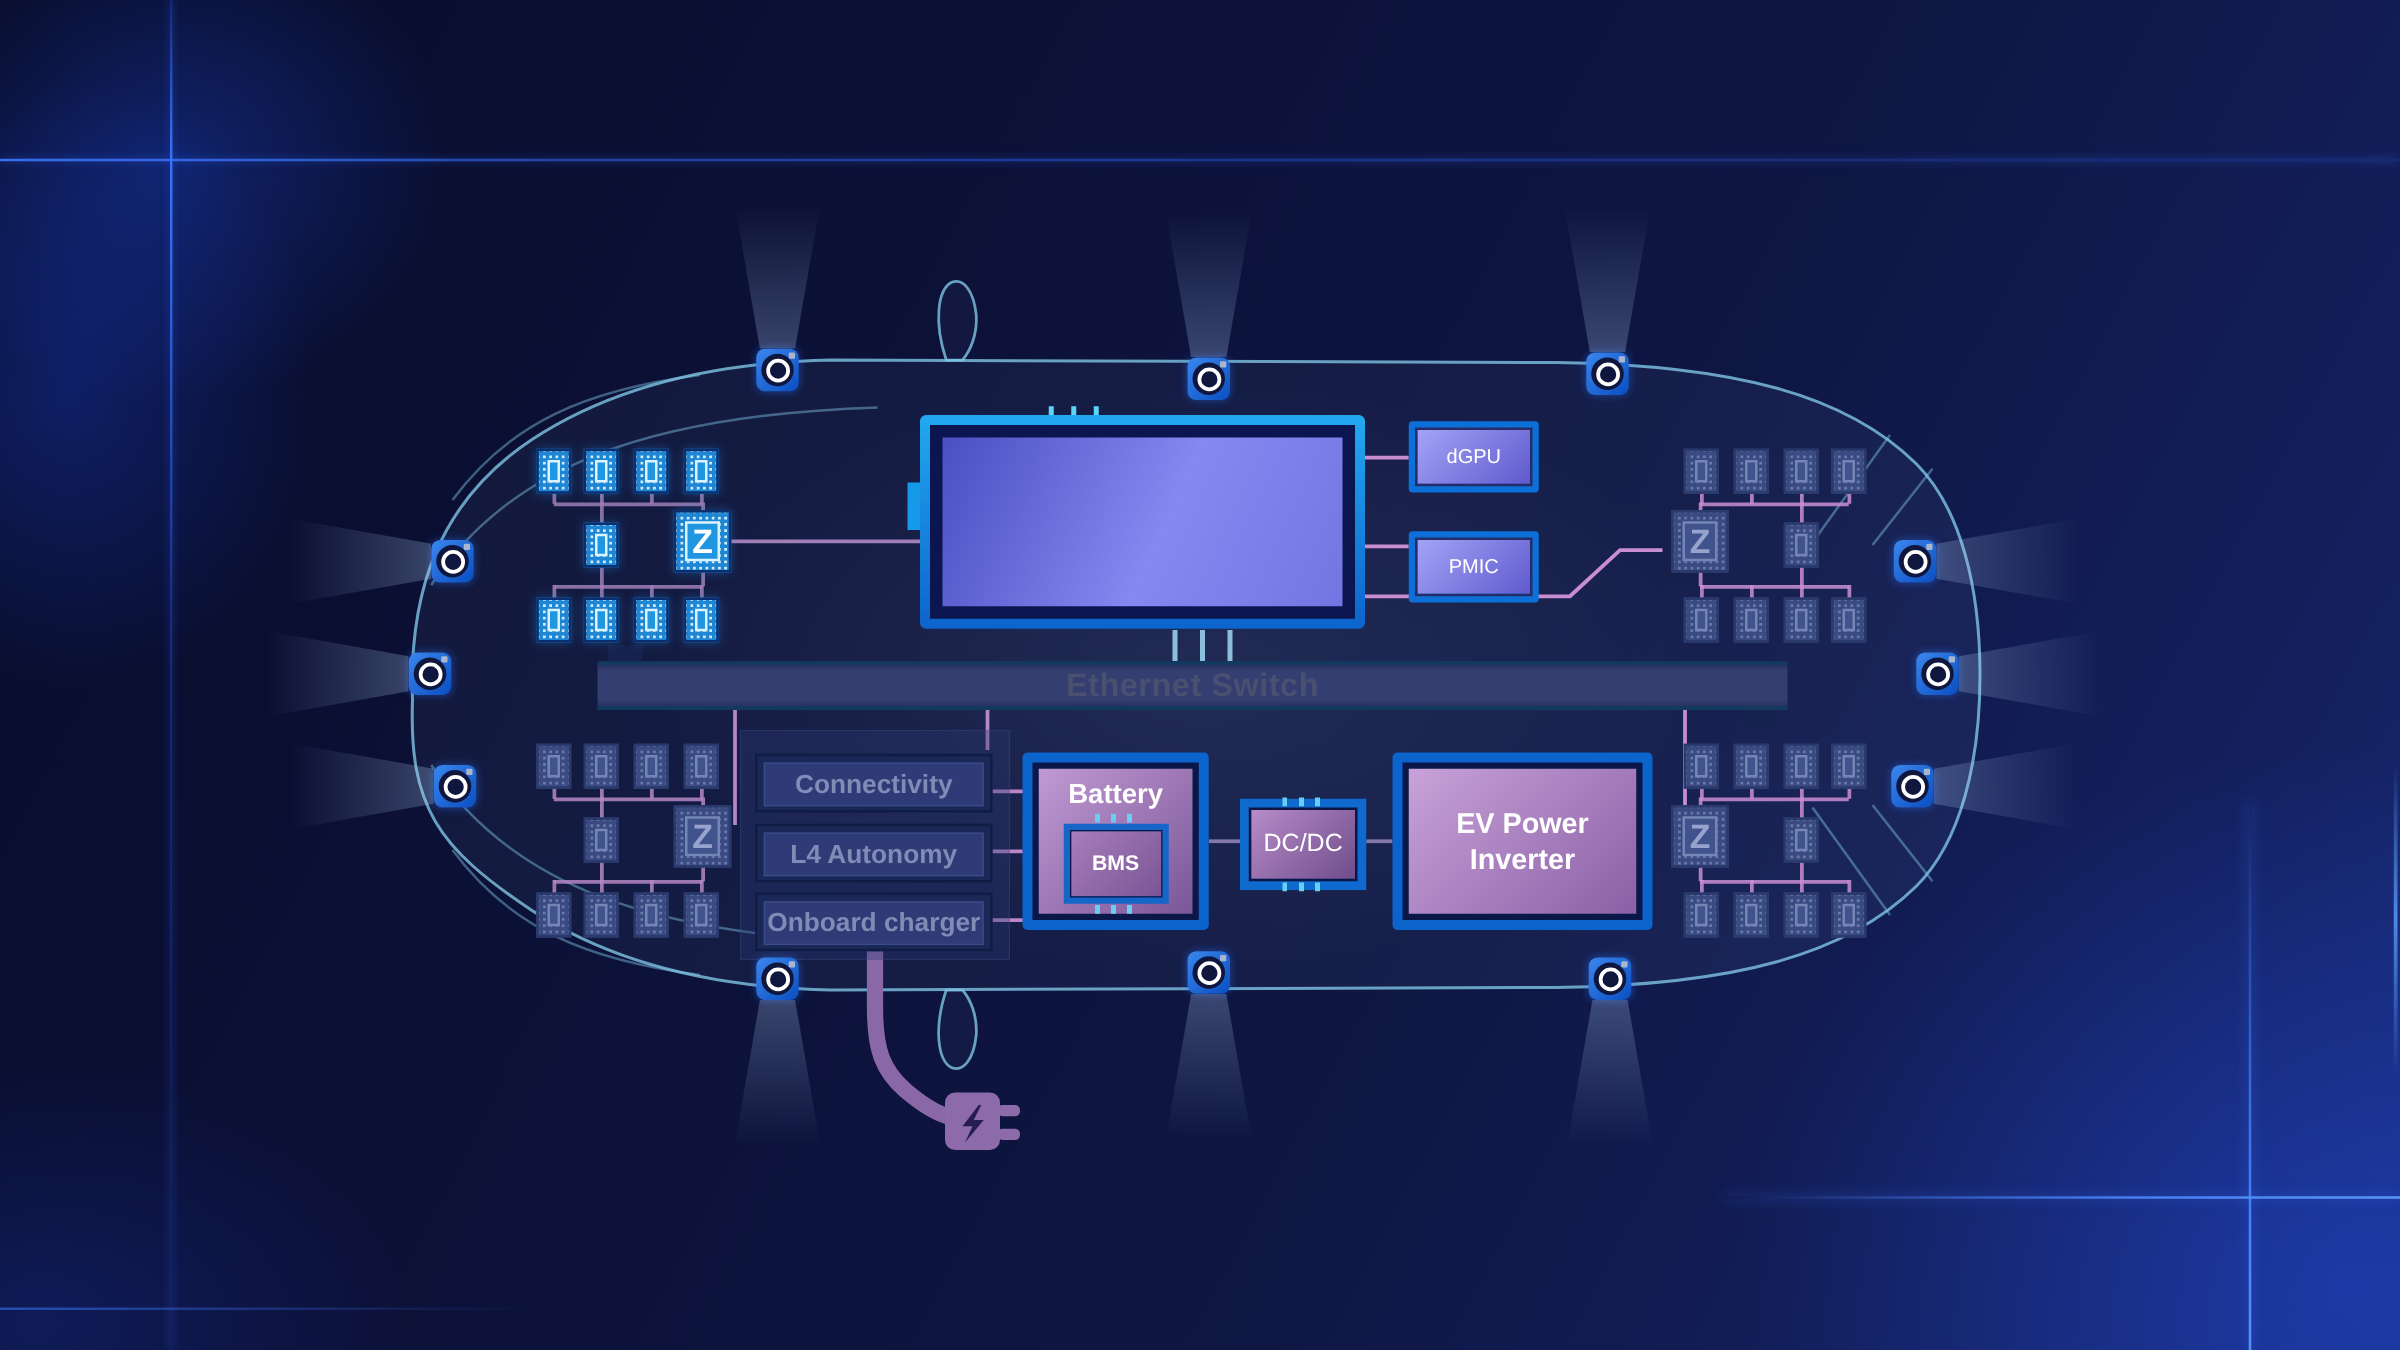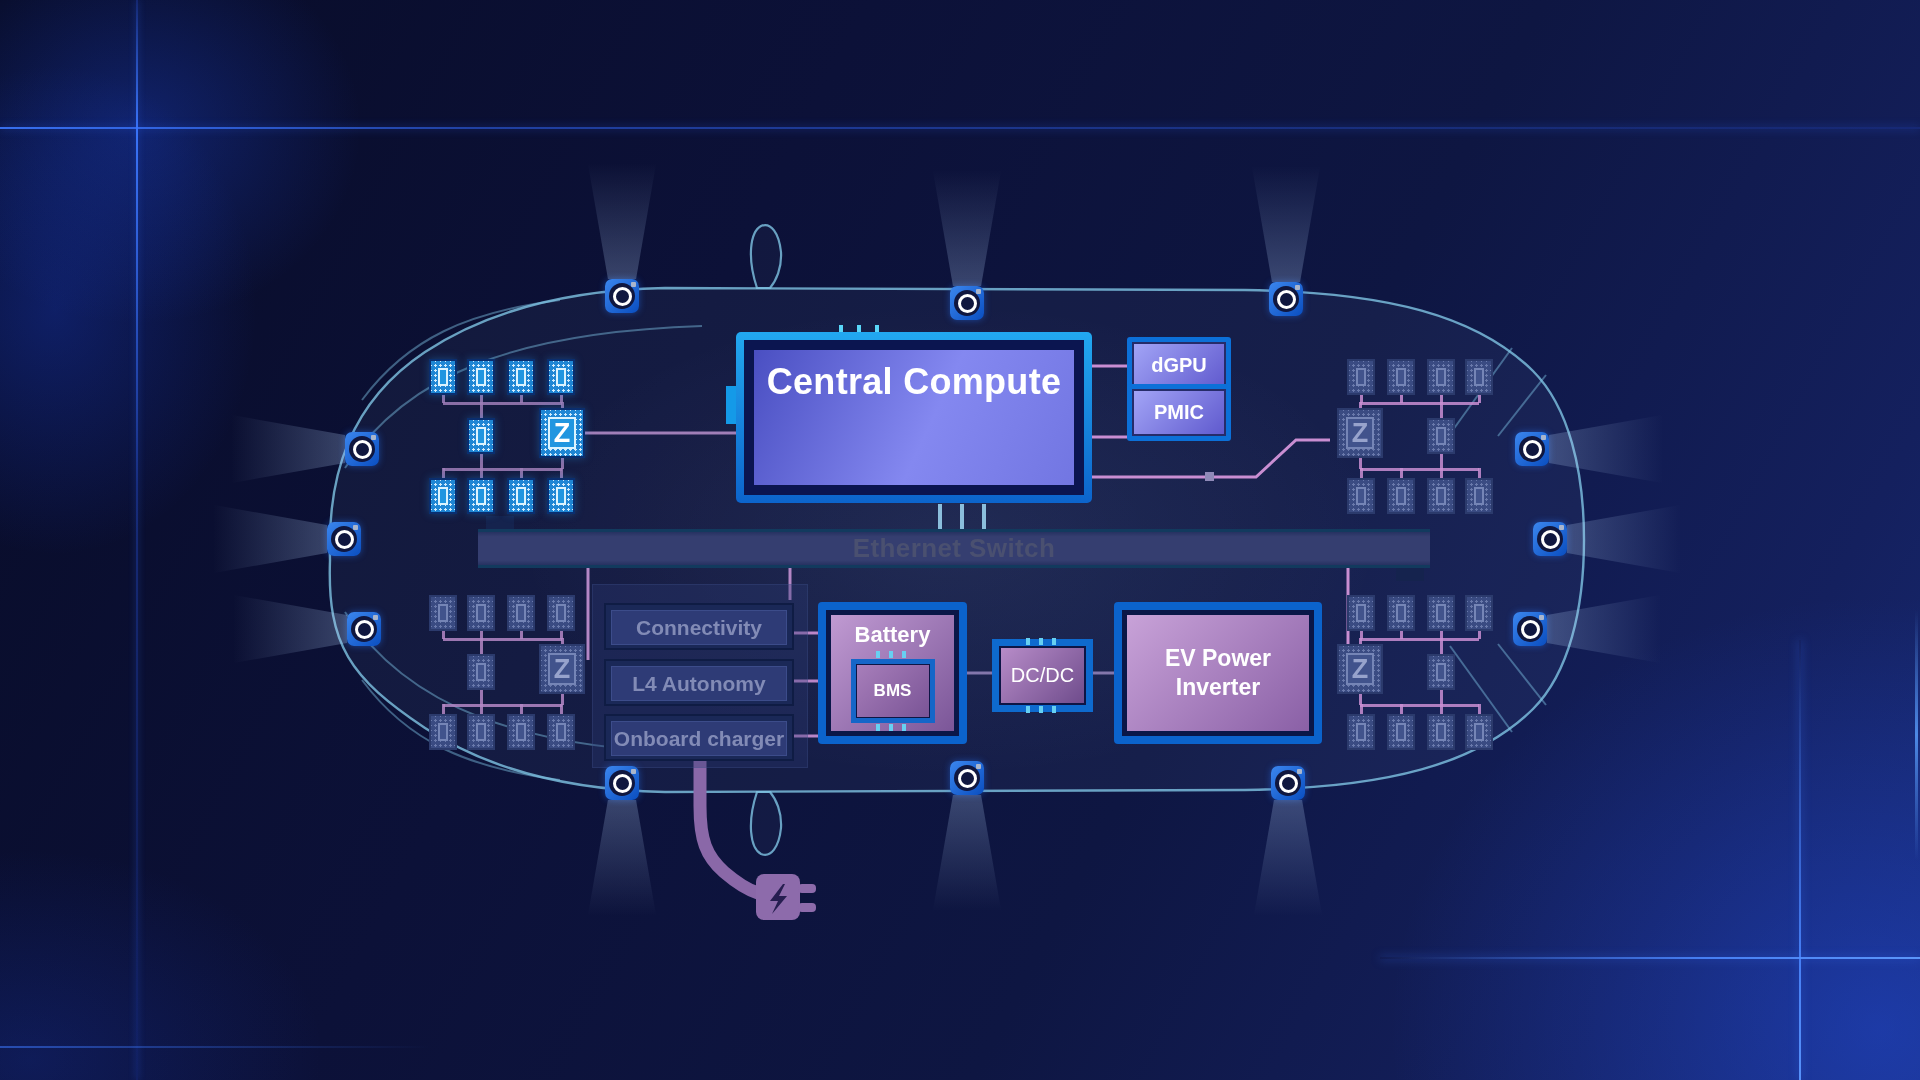--- a/index.html
+++ b/index.html
@@ -43,21 +43,21 @@
   .chip-dark{width:90px;height:46px;background:#0c1750;display:flex;align-items:center;justify-content:center;position:relative;}
   .chip-core{padding:5px 11px;background:linear-gradient(170deg,#44a0ea,#0f55c4);
       border:1px solid rgba(150,220,255,.55);color:#fff;font-size:19px;font-weight:700;}
   .cpin{position:absolute;width:44px;height:5px;left:23px;
       background:repeating-linear-gradient(90deg,#7cc8f2 0 4px,transparent 4px 15px);}
   .cpin.t{top:2px}.cpin.b{bottom:2px}
   
   .unit{left:1127px;width:104px;height:57px;box-sizing:border-box;padding:5px;background:#0c70d8;border-radius:3px;}
   .unit-core{height:100%;box-sizing:border-box;border:2px solid #262c6a;
       background:linear-gradient(135deg,#a2a4f6,#605ace);display:flex;align-items:center;justify-content:center;
-      color:#fff;font-size:20px;font-weight:700;}
+      color:#fff;font-size:16px;font-weight:400;}
   
   #eth{left:478px;top:529px;width:952px;height:39px;
       background:linear-gradient(180deg,#1c2a58 0%,#353e70 20%,#353e70 80%,#1c2a58 100%);
       box-shadow:inset 0 3px 0 #123a5e, inset 0 -3px 0 #123a5e;
       display:flex;align-items:center;justify-content:center;}
   #eth span{color:#4a5070;font-size:26px;font-weight:700;letter-spacing:.4px;text-align:center;}
   .ecap{width:28px;height:13px;background:#15234e;}
   #ecap1{left:486px;top:516px;} #ecap2{left:1396px;top:568px;}
   
   #cpanel{left:592px;top:584px;width:214px;height:182px;background:rgba(43,58,115,.35);border:1px solid rgba(70,90,150,.25);}
@@ -180,29 +180,28 @@
 
 <div id="eth" class="abs layer2">
   <span>Ethernet Switch</span>
 </div>
 <div id="ecap1" class="abs ecap layer2"></div>
 <div id="ecap2" class="abs ecap layer2"></div>
 
 <div id="cc" class="abs layer2">
   <div id="cc-mid">
     <div id="cc-core">
-      <div id="cc-title">Central Compute</div>
     </div>
   </div>
 </div>
 
 <div class="abs unit layer2" style="top:337px">
   <div class="unit-core">dGPU</div>
 </div>
-<div class="abs unit layer2" style="top:384px">
+<div class="abs unit layer2" style="top:425px">
   <div class="unit-core">PMIC</div>
 </div>
 
 <div id="cpanel" class="abs layer2"></div>
 <div class="abs module layer2" style="top:603px">
   <div class="module-core">Connectivity</div>
 </div>
 <div class="abs module layer2" style="top:659px">
   <div class="module-core">L4 Autonomy</div>
 </div>

